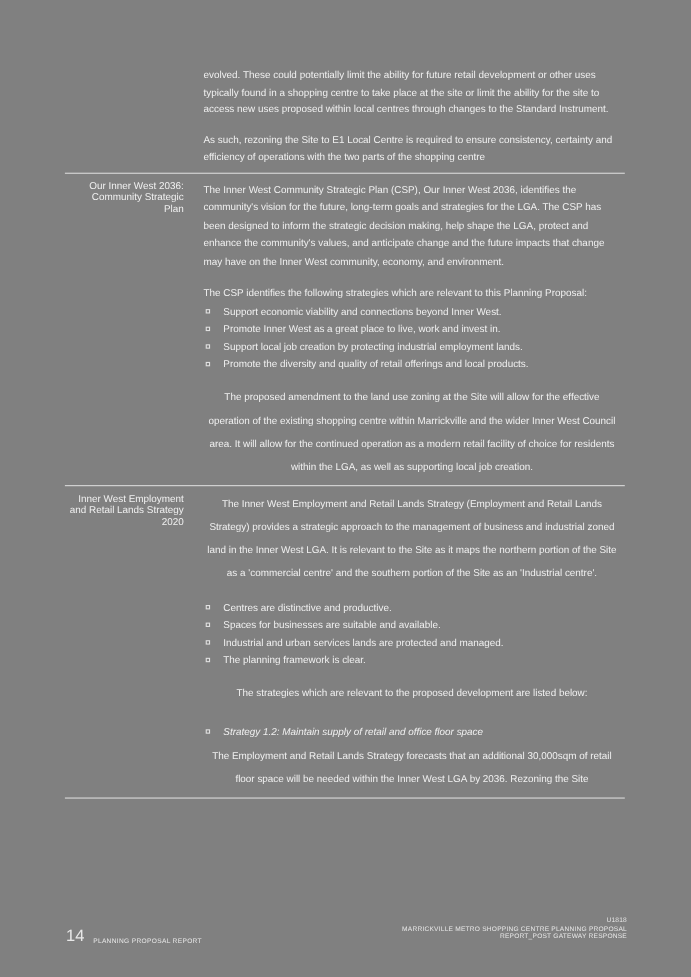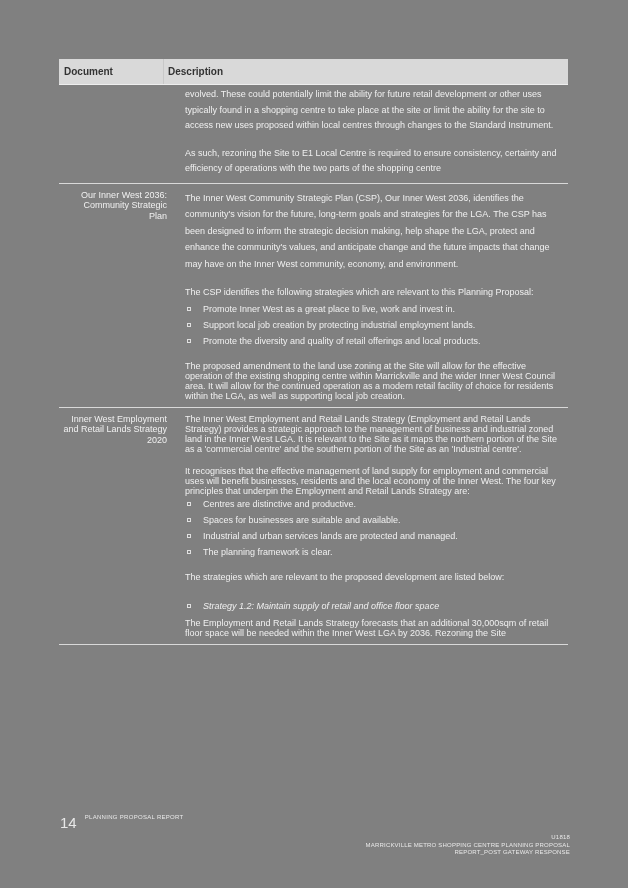--- a/index.html
+++ b/index.html
@@ -50,21 +50,21 @@
   .row .desc {
     flex: 1;
     padding: 4px 4px 6px 2px;
     font-size: 9px;
     color: #f0f0f0;
   }
   .desc p {
     margin: 0 0 12px 0;
     line-height: 15.5px;
   }
-  .desc p.tight { line-height: 10px; }
+  .desc p.tight { line-height: 21px; text-align: center; }
   .desc p.last { margin-bottom: 0; }
   .desc ul {
     list-style: none;
     margin: 0 0 12px 0;
     padding: 0;
   }
   .desc ul li {
     position: relative;
     padding-left: 18px;
     line-height: 16px;
@@ -76,23 +76,23 @@
     width: 4px;
     height: 4px;
     border: 1px solid #e0e0e0;
     box-sizing: border-box;
   }
   .desc ul.nobottom { margin-bottom: 4px; }
   .row1 .desc { padding-top: 2px; }
   .footer-left {
     position: absolute;
     left: 60px;
-    top: 814px;
+    top: 842px;
     display: flex;
-    align-items: flex-start;
+    align-items: flex-end;
   }
   .page-num {
     font-size: 15px;
     color: #e8e8e8;
     margin-right: 8px;
   }
   .footer-title {
     font-size: 6px;
     letter-spacing: 0.3px;
     color: #e8e8e8;
@@ -107,52 +107,48 @@
     line-height: 7.5px;
     color: #e8e8e8;
     letter-spacing: 0.2px;
     text-transform: uppercase;
   }
 </style>
 </head>
 <body>
 
 <div class="table">
-  <div class="thead">
-    <div class="c1">Document</div>
-    <div class="c2">Description</div>
-  </div>
 
   <div class="row row1">
     <div class="doc"></div>
     <div class="desc">
       <p>evolved. These could potentially limit the ability for future retail development or other uses typically found in a shopping centre to take place at the site or limit the ability for the site to access new uses proposed within local centres through changes to the Standard Instrument.</p>
       <p class="last">As such, rezoning the Site to E1 Local Centre is required to ensure consistency, certainty and efficiency of operations with the two parts of the shopping centre</p>
     </div>
   </div>
 
   <div class="row">
     <div class="doc">Our Inner West 2036: Community Strategic Plan</div>
     <div class="desc" style="padding-top:6px;">
       <p style="line-height:16.5px;">The Inner West Community Strategic Plan (CSP), Our Inner West 2036, identifies the community's vision for the future, long-term goals and strategies for the LGA. The CSP has been designed to inform the strategic decision making, help shape the LGA, protect and enhance the community's values, and anticipate change and the future impacts that change may have on the Inner West community, economy, and environment.</p>
       <p style="margin-bottom:0;line-height:16.5px;">The CSP identifies the following strategies which are relevant to this Planning Proposal:</p>
       <ul>
+        <li><span class="bullet"></span><span>Support economic viability and connections beyond Inner West.</span></li>
         <li><span class="bullet"></span><span>Promote Inner West as a great place to live, work and invest in.</span></li>
         <li><span class="bullet"></span><span>Support local job creation by protecting industrial employment lands.</span></li>
         <li><span class="bullet"></span><span>Promote the diversity and quality of retail offerings and local products.</span></li>
       </ul>
       <p class="last tight">The proposed amendment to the land use zoning at the Site will allow for the effective operation of the existing shopping centre within Marrickville and the wider Inner West Council area. It will allow for the continued operation as a modern retail facility of choice for residents within the LGA, as well as supporting local job creation.</p>
     </div>
   </div>
 
   <div class="row">
     <div class="doc">Inner West Employment and Retail Lands Strategy 2020</div>
     <div class="desc" style="padding-top:6px;">
       <p class="tight">The Inner West Employment and Retail Lands Strategy (Employment and Retail Lands Strategy) provides a strategic approach to the management of business and industrial zoned land in the Inner West LGA. It is relevant to the Site as it maps the northern portion of the Site as a 'commercial centre' and the southern portion of the Site as an 'Industrial centre'.</p>
-      <p class="tight" style="margin-bottom:0;">It recognises that the effective management of land supply for employment and commercial uses will benefit businesses, residents and the local economy of the Inner West. The four key principles that underpin the Employment and Retail Lands Strategy are:</p>
       <ul>
         <li><span class="bullet"></span><span>Centres are distinctive and productive.</span></li>
         <li><span class="bullet"></span><span>Spaces for businesses are suitable and available.</span></li>
         <li><span class="bullet"></span><span>Industrial and urban services lands are protected and managed.</span></li>
         <li><span class="bullet"></span><span>The planning framework is clear.</span></li>
       </ul>
       <p class="tight" style="margin-bottom:16px;">The strategies which are relevant to the proposed development are listed below:</p>
       <ul class="nobottom">
         <li style="font-style:italic;"><span class="bullet"></span><span>Strategy 1.2: Maintain supply of retail and office floor space</span></li>
       </ul>

